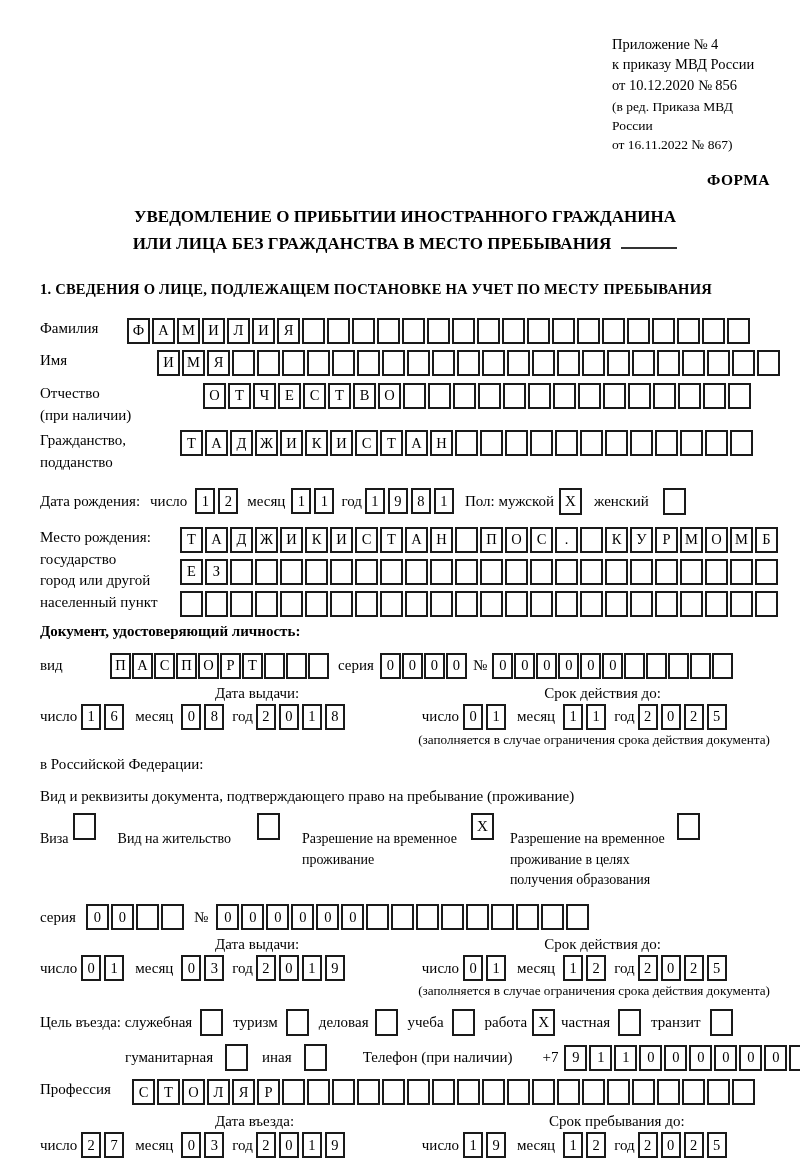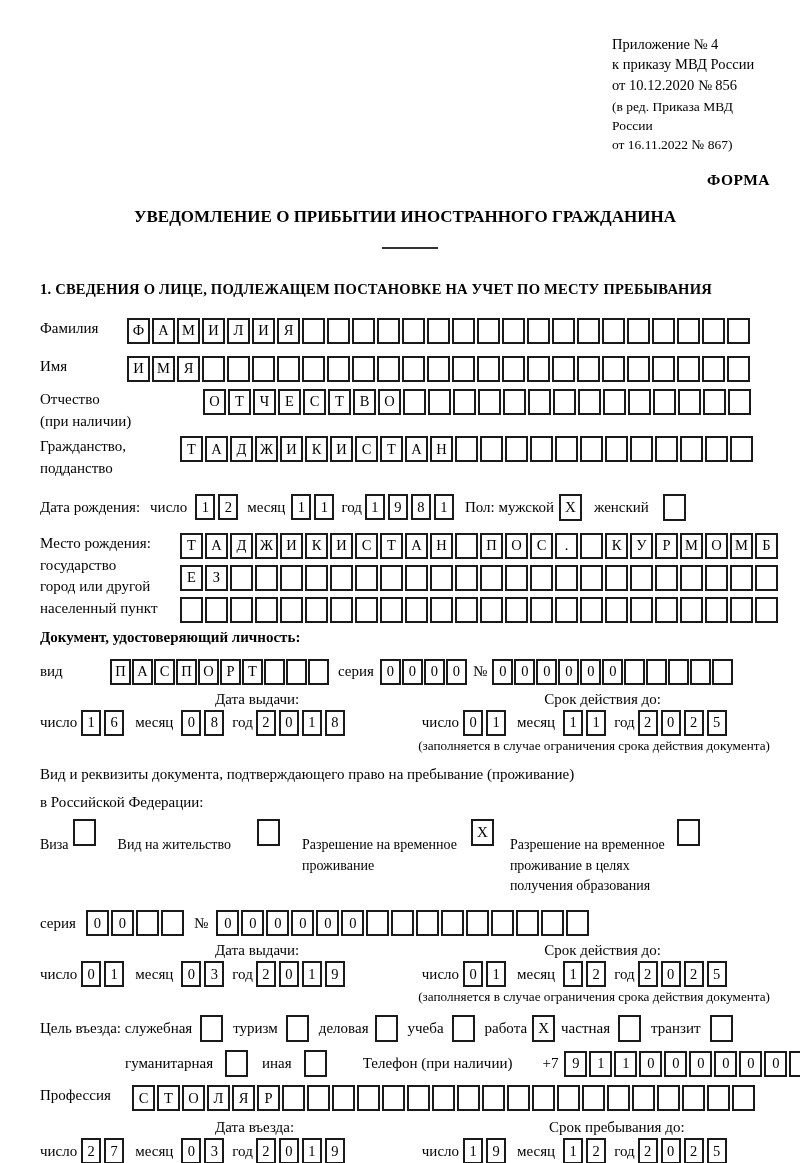--- a/index.html
+++ b/index.html
@@ -50,21 +50,21 @@
       <div>(в ред. Приказа МВД России</div>
       <div>от 16.11.2022 № 867)</div>
     </div>
   </div>
 
   <div class="form-label">ФОРМА</div>
 
   <div class="title">
     <div>УВЕДОМЛЕНИЕ О ПРИБЫТИИ ИНОСТРАННОГО ГРАЖДАНИНА</div>
     <div>
-      <span class="blank-line"></span>
+      <span>ИЛИ ЛИЦА БЕЗ ГРАЖДАНСТВА В МЕСТО ПРЕБЫВАНИЯ</span><span class="blank-line"></span>
     </div>
   </div>
 
   <div class="section-heading">1. СВЕДЕНИЯ О ЛИЦЕ, ПОДЛЕЖАЩЕМ ПОСТАНОВКЕ НА УЧЕТ ПО МЕСТУ ПРЕБЫВАНИЯ</div>
 
   <div class="row" style="margin-top:20px;">
     <span class="lbl" style="width:87px;">Фамилия</span>
     <span class="cells">
         <span class="cell">Ф</span>
         <span class="cell">А</span>
@@ -87,21 +87,21 @@
         <span class="cell"></span>
         <span class="cell"></span>
         <span class="cell"></span>
         <span class="cell"></span>
         <span class="cell"></span>
         <span class="cell"></span>
         <span class="cell"></span>
       </span>
   </div>
 
-  <div class="row" style="margin-top:12px;">
+  <div class="row" style="margin-top:6px;gap:30px;">
     <span class="lbl" style="width:87px;">Имя</span>
     <span class="cells">
         <span class="cell">И</span>
         <span class="cell">М</span>
         <span class="cell">Я</span>
         <span class="cell"></span>
         <span class="cell"></span>
         <span class="cell"></span>
         <span class="cell"></span>
         <span class="cell"></span>
@@ -370,22 +370,22 @@
     <span class="dlbl" style="margin-left:5px;">год</span>
     <span class="cells" style="margin-left:3px;">
         <span class="cell">2</span>
         <span class="cell">0</span>
         <span class="cell">2</span>
         <span class="cell">5</span>
       </span>
   </div>
   <div class="small-note right-note">(заполняется в случае ограничения срока действия документа)</div>
 
+  <div class="lbl" style="margin-top:6px;">в Российской Федерации:</div>
   <div class="lbl" style="margin-top:10px;">Вид и реквизиты документа, подтверждающего право на пребывание (проживание)</div>
-  <div class="lbl" style="margin-top:6px;">в Российской Федерации:</div>
 
   <div class="row" style="margin-top:6px;">
     <span class="opt-label">Виза</span>
     <span class="cb" style="margin-left:4px;"></span>
     <span class="opt-label" style="margin-left:22px;">Вид на жительство</span>
     <span class="cb" style="margin-left:26px;"></span>
     <span class="opt-label pre" style="margin-left:22px;">Разрешение на временное
 проживание</span>
     <span class="cb" style="margin-left:14px;">X</span>
     <span class="opt-label pre" style="margin-left:16px;">Разрешение на временное

